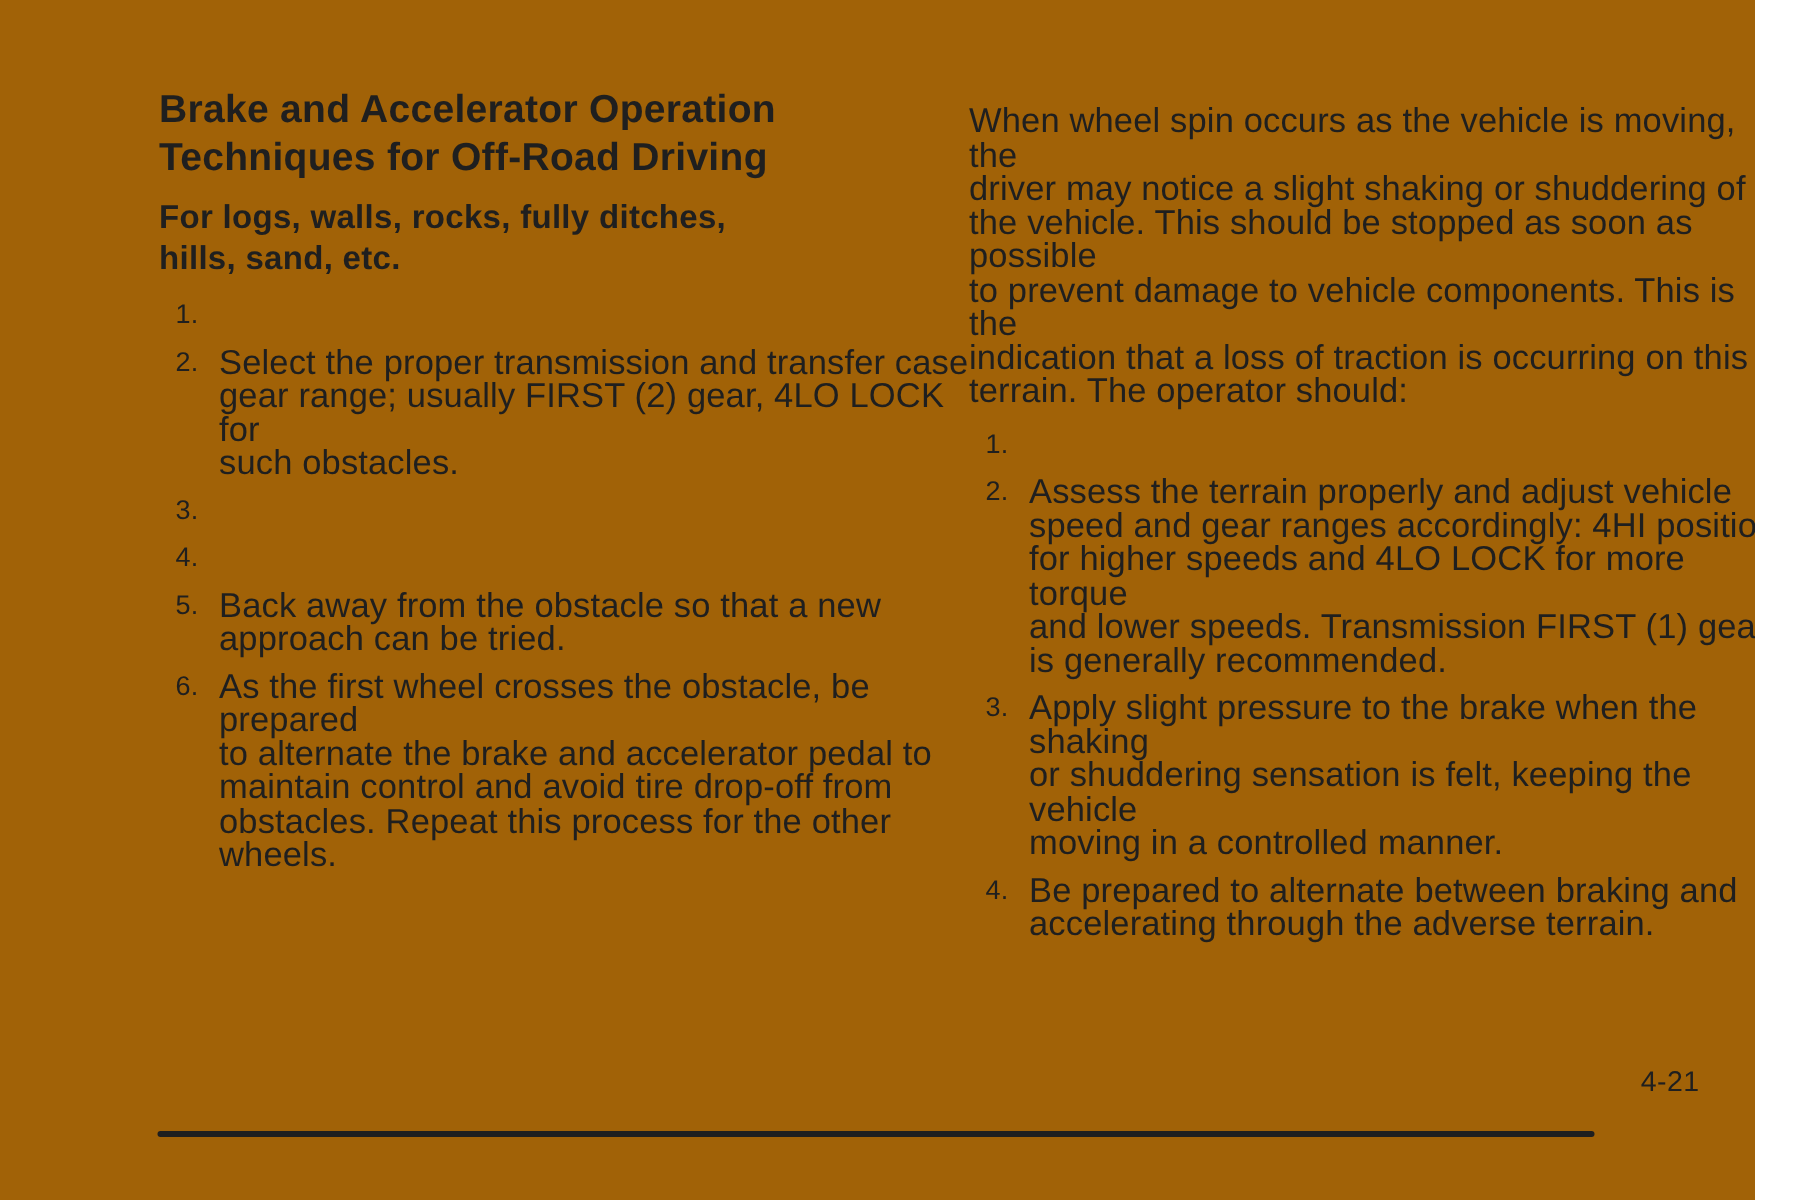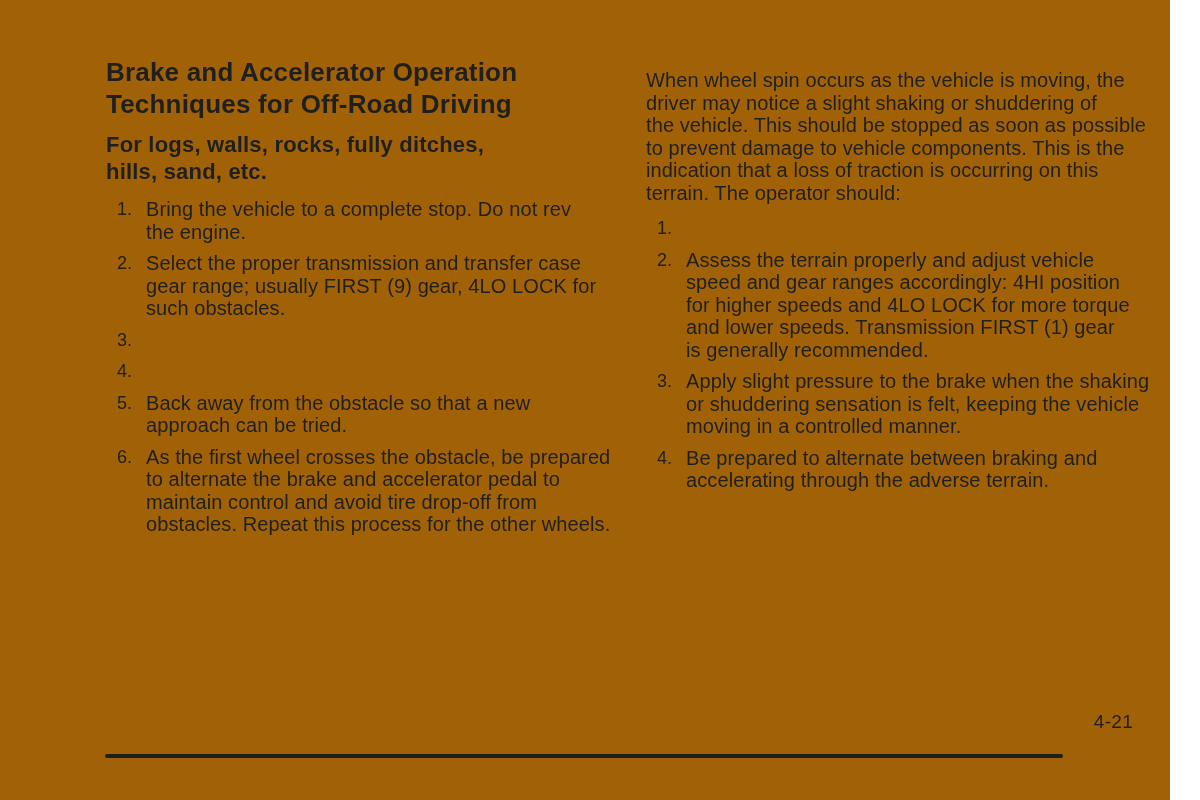--- a/index.html
+++ b/index.html
@@ -27,21 +27,21 @@
   .subheading {
     font-size: 22px;
     font-weight: bold;
     line-height: 27px;
     white-space: pre-line;
     letter-spacing: 0.2px;
   }
   .col-left .subheading { margin-top: 11px; }
 
   .body-text {
-    font-size: 20px;
+    font-size: 23px;
     line-height: 22.5px;
     white-space: pre-line;
     letter-spacing: 0.1px;
   }
   .paragraph { margin-top: 13px; }
 
   .num-list { margin-top: 13px; }
   .num-item {
     display: flex;
     margin-bottom: 9px;
@@ -81,27 +81,25 @@
 
   <div class="col col-left">
     <div class="title">Brake and Accelerator Operation
 Techniques for Off-Road Driving</div>
     <div class="subheading">For logs, walls, rocks, fully ditches,
 hills, sand, etc.</div>
 
     <div class="num-list">
       <div class="num-item">
         <span class="num">1.</span>
-        <span class="txt body-text">Bring the vehicle to a complete stop. Do not rev
-the engine.</span>
       </div>
       <div class="num-item">
         <span class="num">2.</span>
         <span class="txt body-text">Select the proper transmission and transfer case
-gear range; usually FIRST (9) gear, 4LO LOCK for
+gear range; usually FIRST (2) gear, 4LO LOCK for
 such obstacles.</span>
       </div>
       <div class="num-item">
         <span class="num">3.</span>
       </div>
       <div class="num-item">
         <span class="num">4.</span>
       </div>
       <div class="num-item">
         <span class="num">5.</span>

